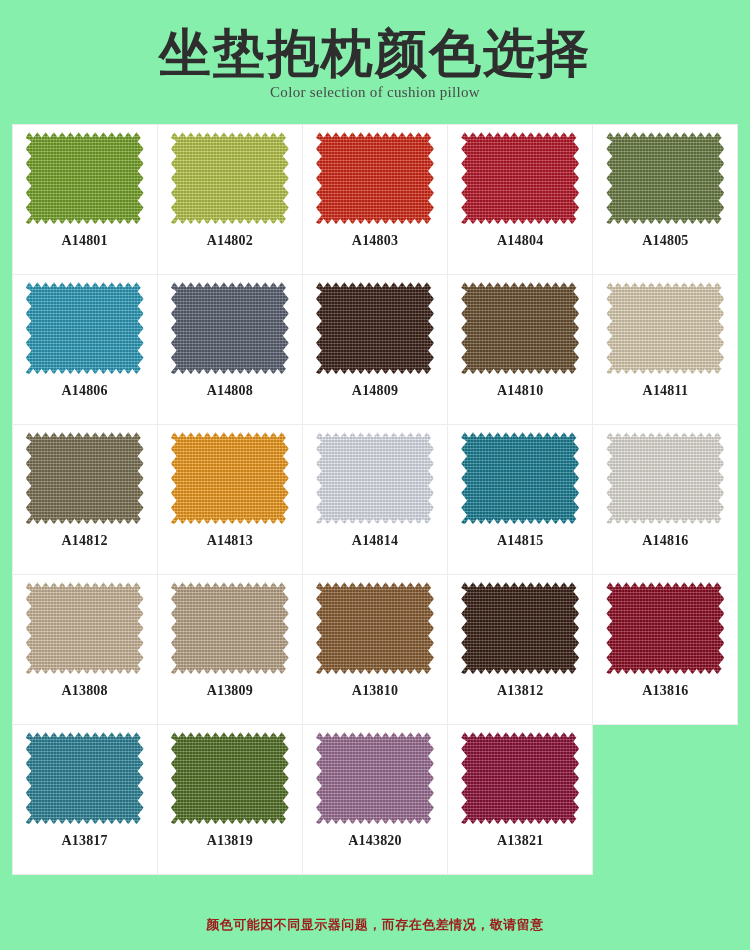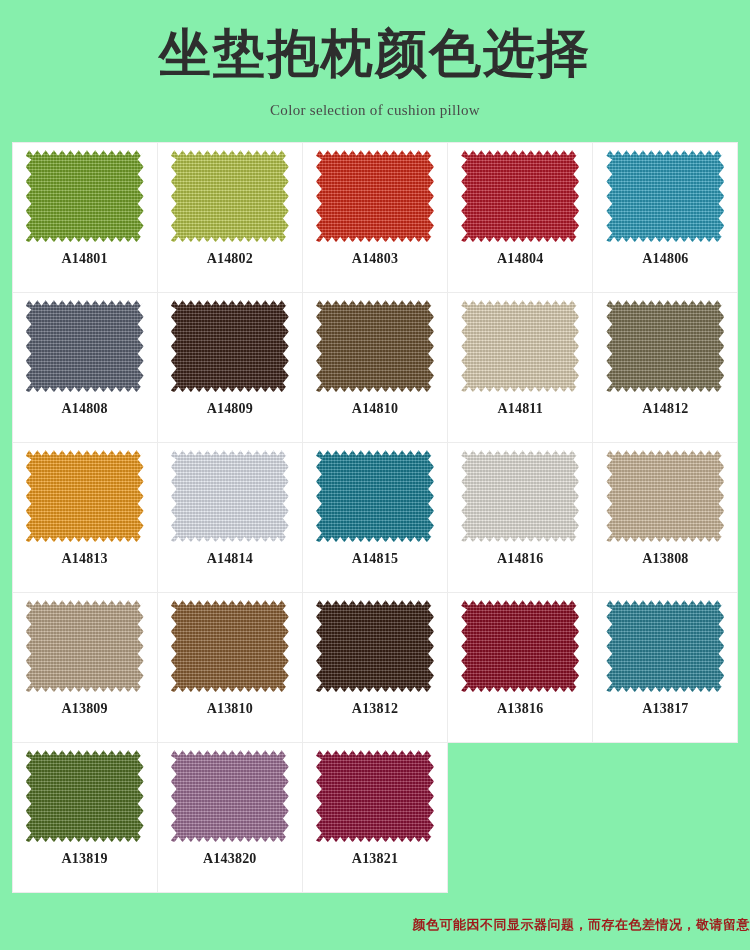--- a/index.html
+++ b/index.html
@@ -31,21 +31,20 @@
     font-weight: 700;
     color: #2e2e2e;
     letter-spacing: 2px;
     line-height: 1.15;
   }
 
   .title-en {
     font-family: "Liberation Serif", "DejaVu Serif", serif;
     font-size: 15px;
     color: #4a4a4a;
-    margin-top: 18px;
     letter-spacing: 0.3px;
   }
 
   
   .swatch-grid {
     margin-top: 24px;
     padding: 0 12px;
     display: grid;
     grid-template-columns: repeat(5, 1fr);
     grid-auto-rows: 150px;
@@ -138,21 +137,21 @@
     margin-top: 9px;
     letter-spacing: 0.2px;
   }
 
   
   .footer {
     position: absolute;
     left: 0;
     right: 0;
     bottom: 16px;
-    text-align: right;
+    text-align: center;
     font-family: "Liberation Sans", "DejaVu Sans", sans-serif;
     font-size: 13px;
     font-weight: 700;
     color: #9e1b1b;
     letter-spacing: 0.5px;
   }
 </style>
 </head>
 <body>
 
@@ -183,20 +182,26 @@
         <div class="swatch-label">A14803</div>
       </div>
       <div class="swatch-cell">
         <div class="swatch-wrap">
           <div class="chip" style="background-color: rgb(184, 24, 42);"></div>
         </div>
         <div class="swatch-label">A14804</div>
       </div>
       <div class="swatch-cell">
         <div class="swatch-wrap">
+          <div class="chip" style="background-color: rgb(107, 125, 69);"></div>
+        </div>
+        <div class="swatch-label">A14805</div>
+      </div>
+      <div class="swatch-cell">
+        <div class="swatch-wrap">
           <div class="chip" style="background-color: rgb(45, 156, 186);"></div>
         </div>
         <div class="swatch-label">A14806</div>
       </div>
       <div class="swatch-cell">
         <div class="swatch-wrap">
           <div class="chip" style="background-color: rgb(91, 98, 114);"></div>
         </div>
         <div class="swatch-label">A14808</div>
       </div>

